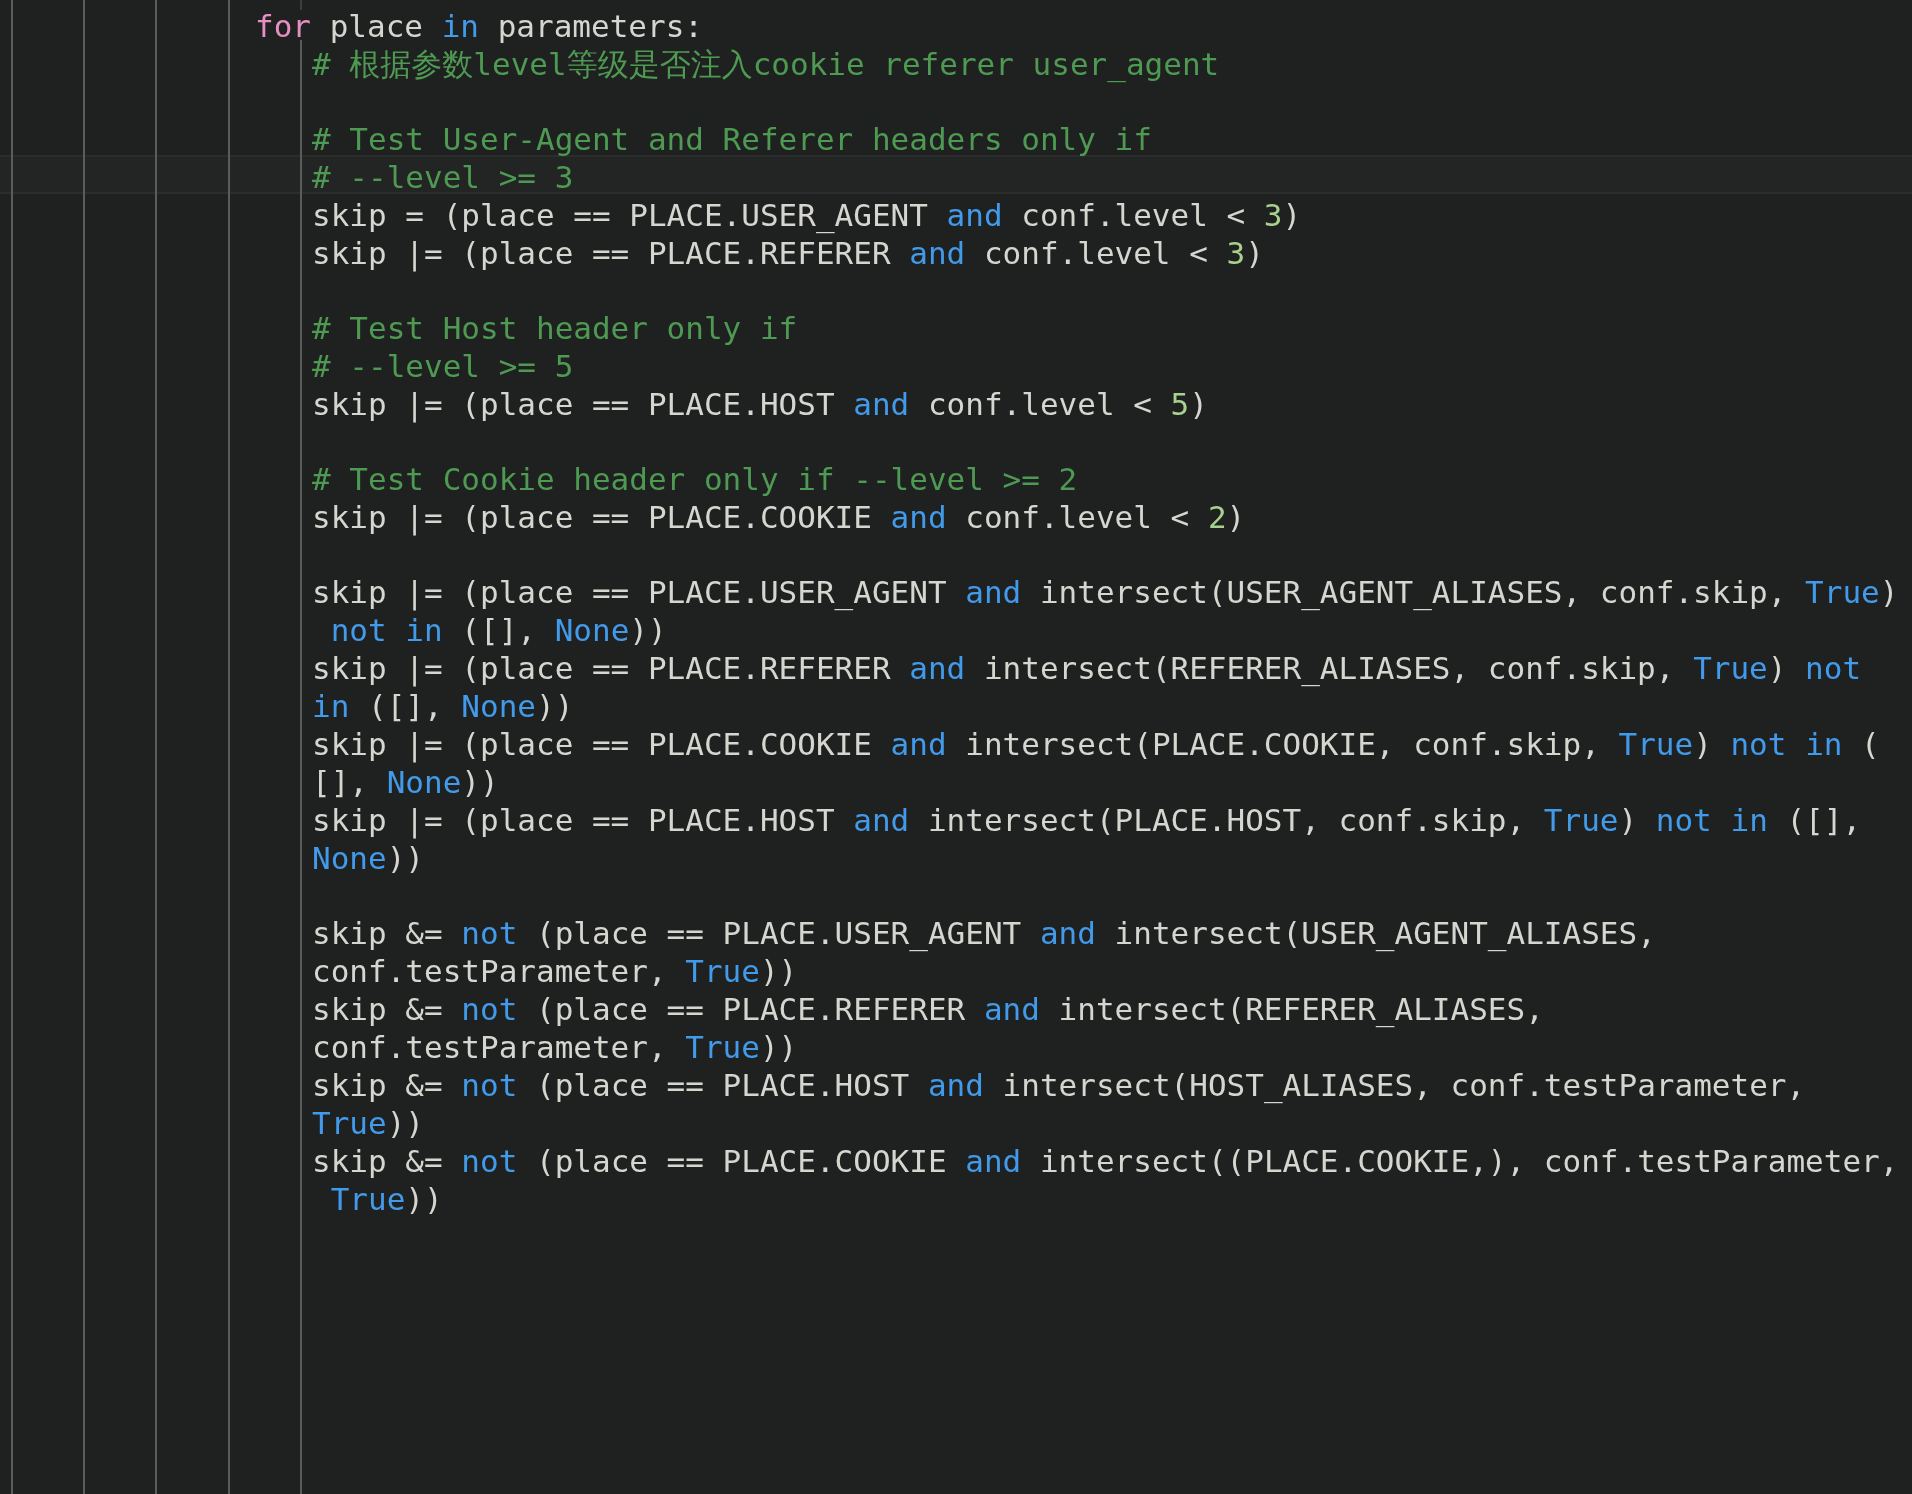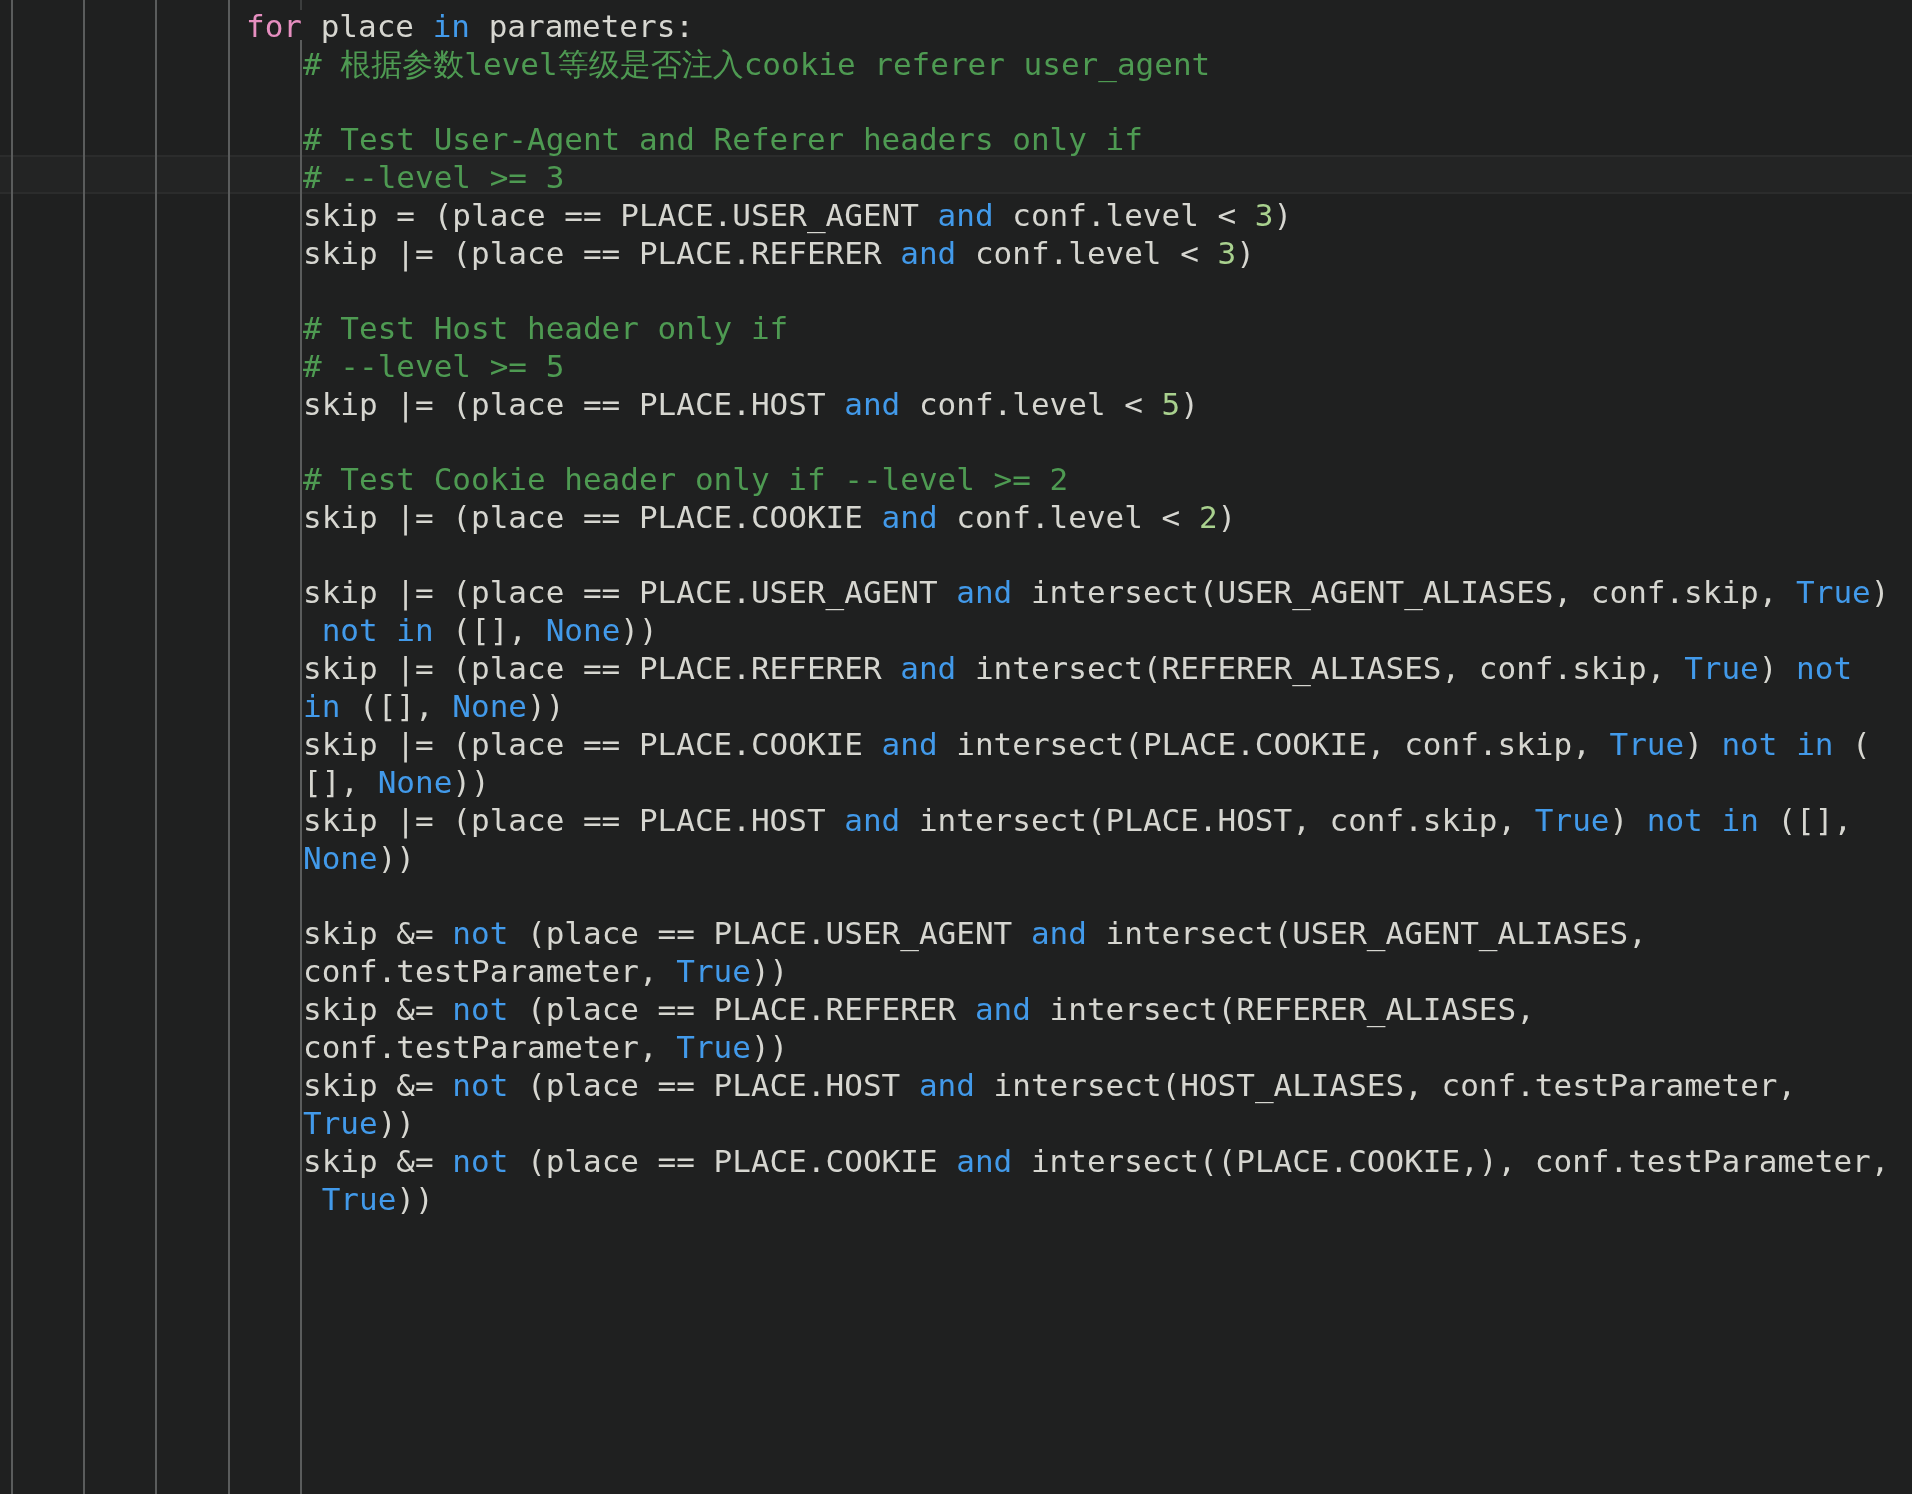--- a/index.html
+++ b/index.html
@@ -60,21 +60,21 @@
     top: 0;
     right: 0;
     bottom: 0;
     font-size: 31px;
     line-height: 37.8px;
     white-space: pre;
     letter-spacing: 0px;
   }
   .ln {
     position: absolute;
-    left: 0;
+    left: 9px;
     height: 37.8px;
     white-space: pre;
   }
 
   
   .kw       { color: #e68fc0; }   
   .op-kw    { color: #429aea; }   
   .plain    { color: #d6d6d0; }
   .comment  { color: #4e9a52; }
   .num      { color: #a9d18e; }

